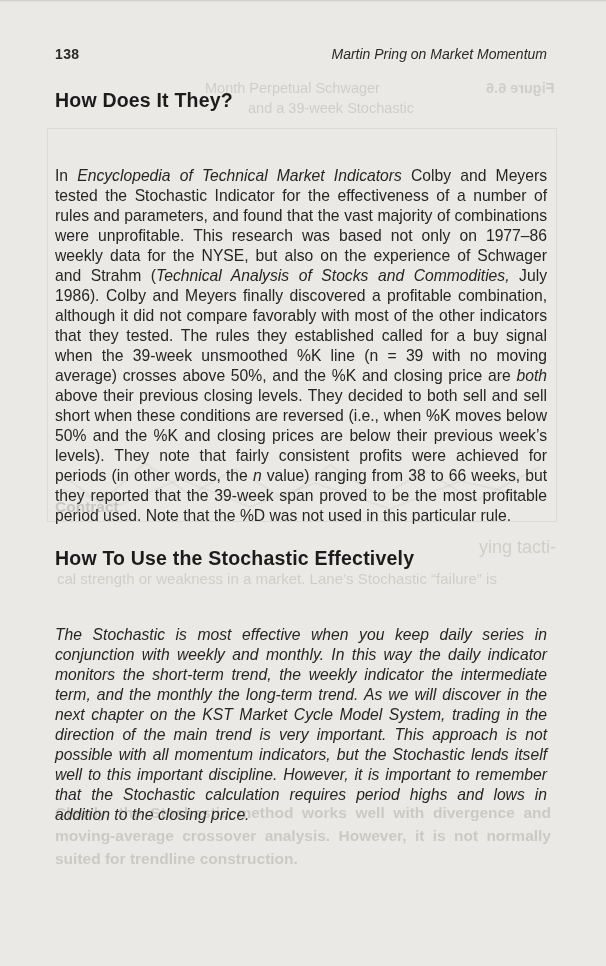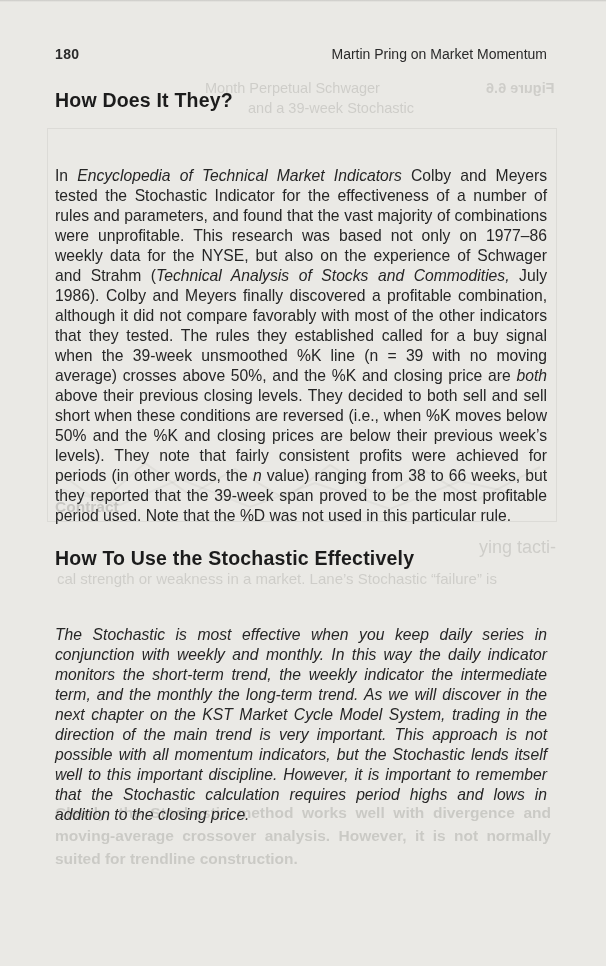--- a/index.html
+++ b/index.html
@@ -16,21 +16,21 @@
   .scan-edge-top{
     position:absolute;top:0;left:0;right:0;height:2px;
     background:linear-gradient(rgba(0,0,0,0.14),rgba(0,0,0,0));
   }
   .running-head{
     position:absolute;top:46px;left:55px;width:492px;
     display:flex;justify-content:space-between;align-items:baseline;
     font-size:14px;color:#2a2a2a;
   }
   .page-number{font-weight:bold;letter-spacing:0.4px;}
-  .running-title{font-weight:normal;}
+  .running-title{font-weight:normal;font-style:italic;}
   h1.heading{
     position:absolute;left:55px;margin:0;
     font-size:19.5px;font-weight:bold;color:#1c1c1c;letter-spacing:0.2px;
   }
   #heading-1{top:89px;}
   #heading-2{top:547px;text-align:center;}
   .body-para{
     position:absolute;left:55px;width:492px;
     font-size:15.7px;line-height:20px;color:#262626;
     text-align:justify;
@@ -76,21 +76,21 @@
   </svg>
   <div class="ghost" id="ghost-cap-1">Month Perpetual Schwager</div>
   <div class="ghost" id="ghost-cap-2">and a 39-week Stochastic</div>
   <div class="ghost" id="ghost-figure-label">Figure 6.6</div>
   <div class="ghost" id="ghost-failure">Contract</div>
   <div class="ghost" id="ghost-mid-right">ying tacti-</div>
   <div class="ghost" id="ghost-bottom">Clearly, the Stochastic method works well with divergence and moving-average crossover analysis. However, it is not normally suited for trendline construction.</div>
   <div class="ghost" id="ghost-mid-line">cal strength or weakness in a market. Lane’s Stochastic “failure” is</div>
 
   <div class="running-head">
-    <span class="page-number">180</span>
+    <span class="page-number">138</span>
     <span class="running-title">Martin Pring on Market Momentum</span>
   </div>
 
   <h1 class="heading" id="heading-1">How Does It They?</h1>
   <div class="body-para" id="para-1"><span>In </span><em>Encyclopedia of Technical Market Indicators</em><span> Colby and Meyers tested the Stochastic Indicator for the effectiveness of a number of rules and parameters, and found that the vast majority of combinations were unprofitable. This research was based not only on 1977–86 weekly data for the NYSE, but also on the experience of Schwager and Strahm (</span><em>Technical Analysis of Stocks and Commodities,</em><span> July 1986). Colby and Meyers finally discovered a profitable combination, although it did not compare favorably with most of the other indicators that they tested. The rules they established called for a buy signal when the 39-week unsmoothed %K line (n = 39 with no moving average) crosses above 50%, and the %K and closing price are </span><em>both</em><span> above their previous closing levels. They decided to both sell and sell short when these conditions are reversed (i.e., when %K moves below 50% and the %K and closing prices are below their previous week’s levels). They note that fairly consistent profits were achieved for periods (in other words, the </span><em>n</em><span> value) ranging from 38 to 66 weeks, but they reported that the 39-week span proved to be the most profitable period used. Note that the %D was not used in this particular rule.</span></div>
 
   <h1 class="heading" id="heading-2">How To Use the Stochastic Effectively</h1>
   <div class="body-para" id="para-2"><span>The Stochastic is most effective when you keep daily series in conjunction with weekly and monthly. In this way the daily indicator monitors the short-term trend, the weekly indicator the intermediate term, and the monthly the long-term trend. As we will discover in the next chapter on the KST Market Cycle Model System, trading in the direction of the main trend is very important. This approach is not possible with all momentum indicators, but the Stochastic lends itself well to this important discipline.  However, it is important to remember that the Stochastic calculation requires period highs and lows in addition to the closing price.</span></div>
 </div>
 

